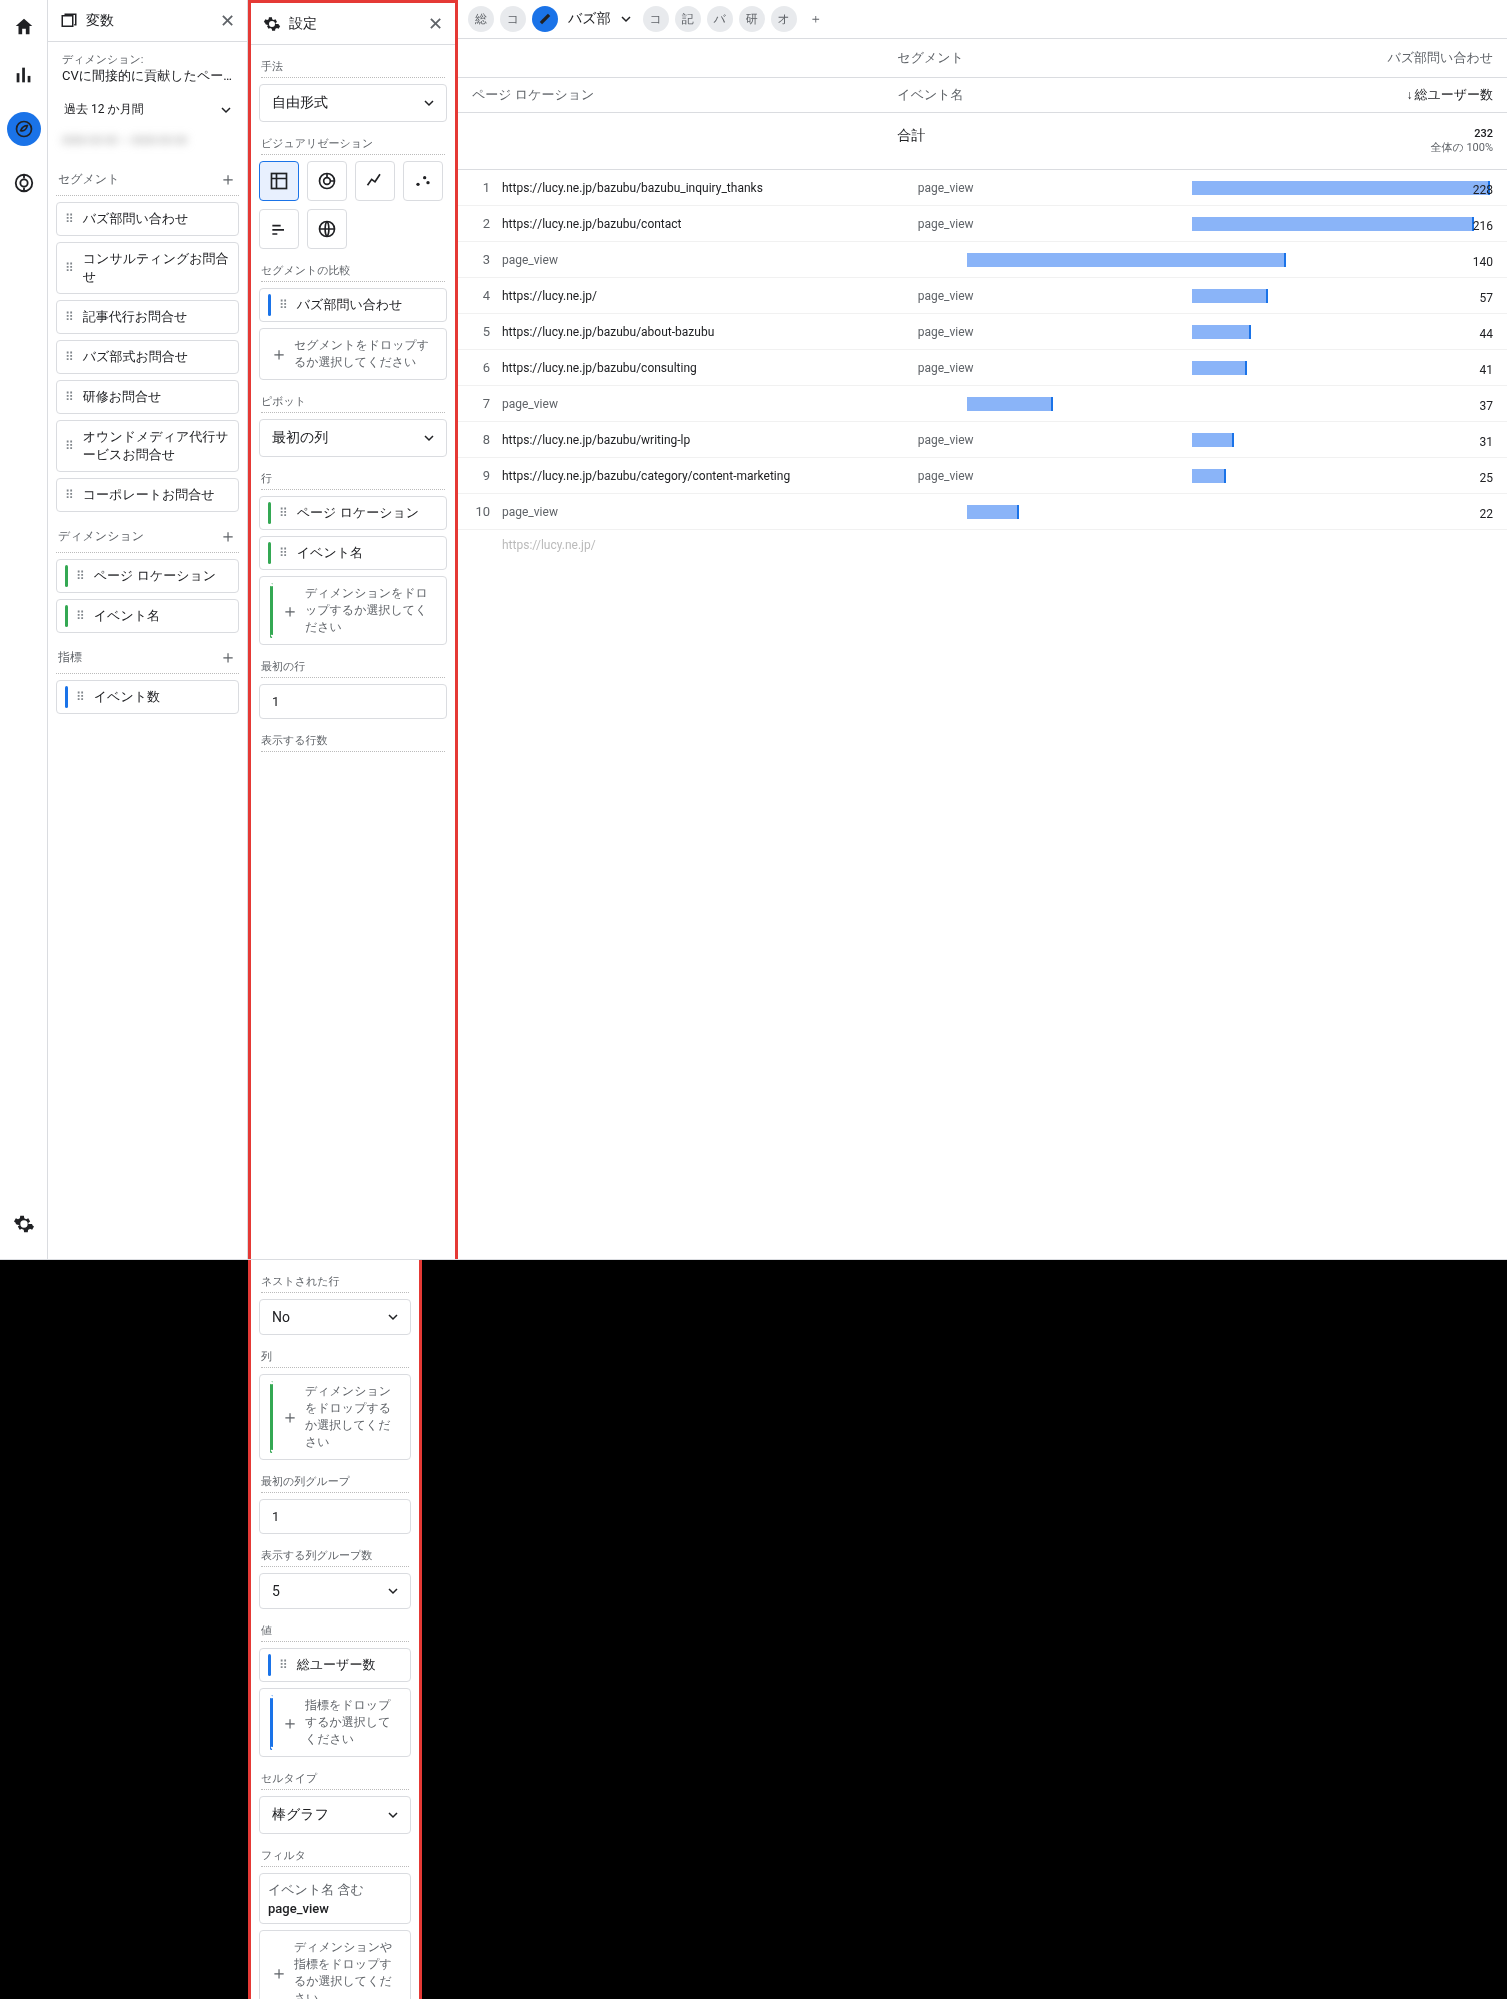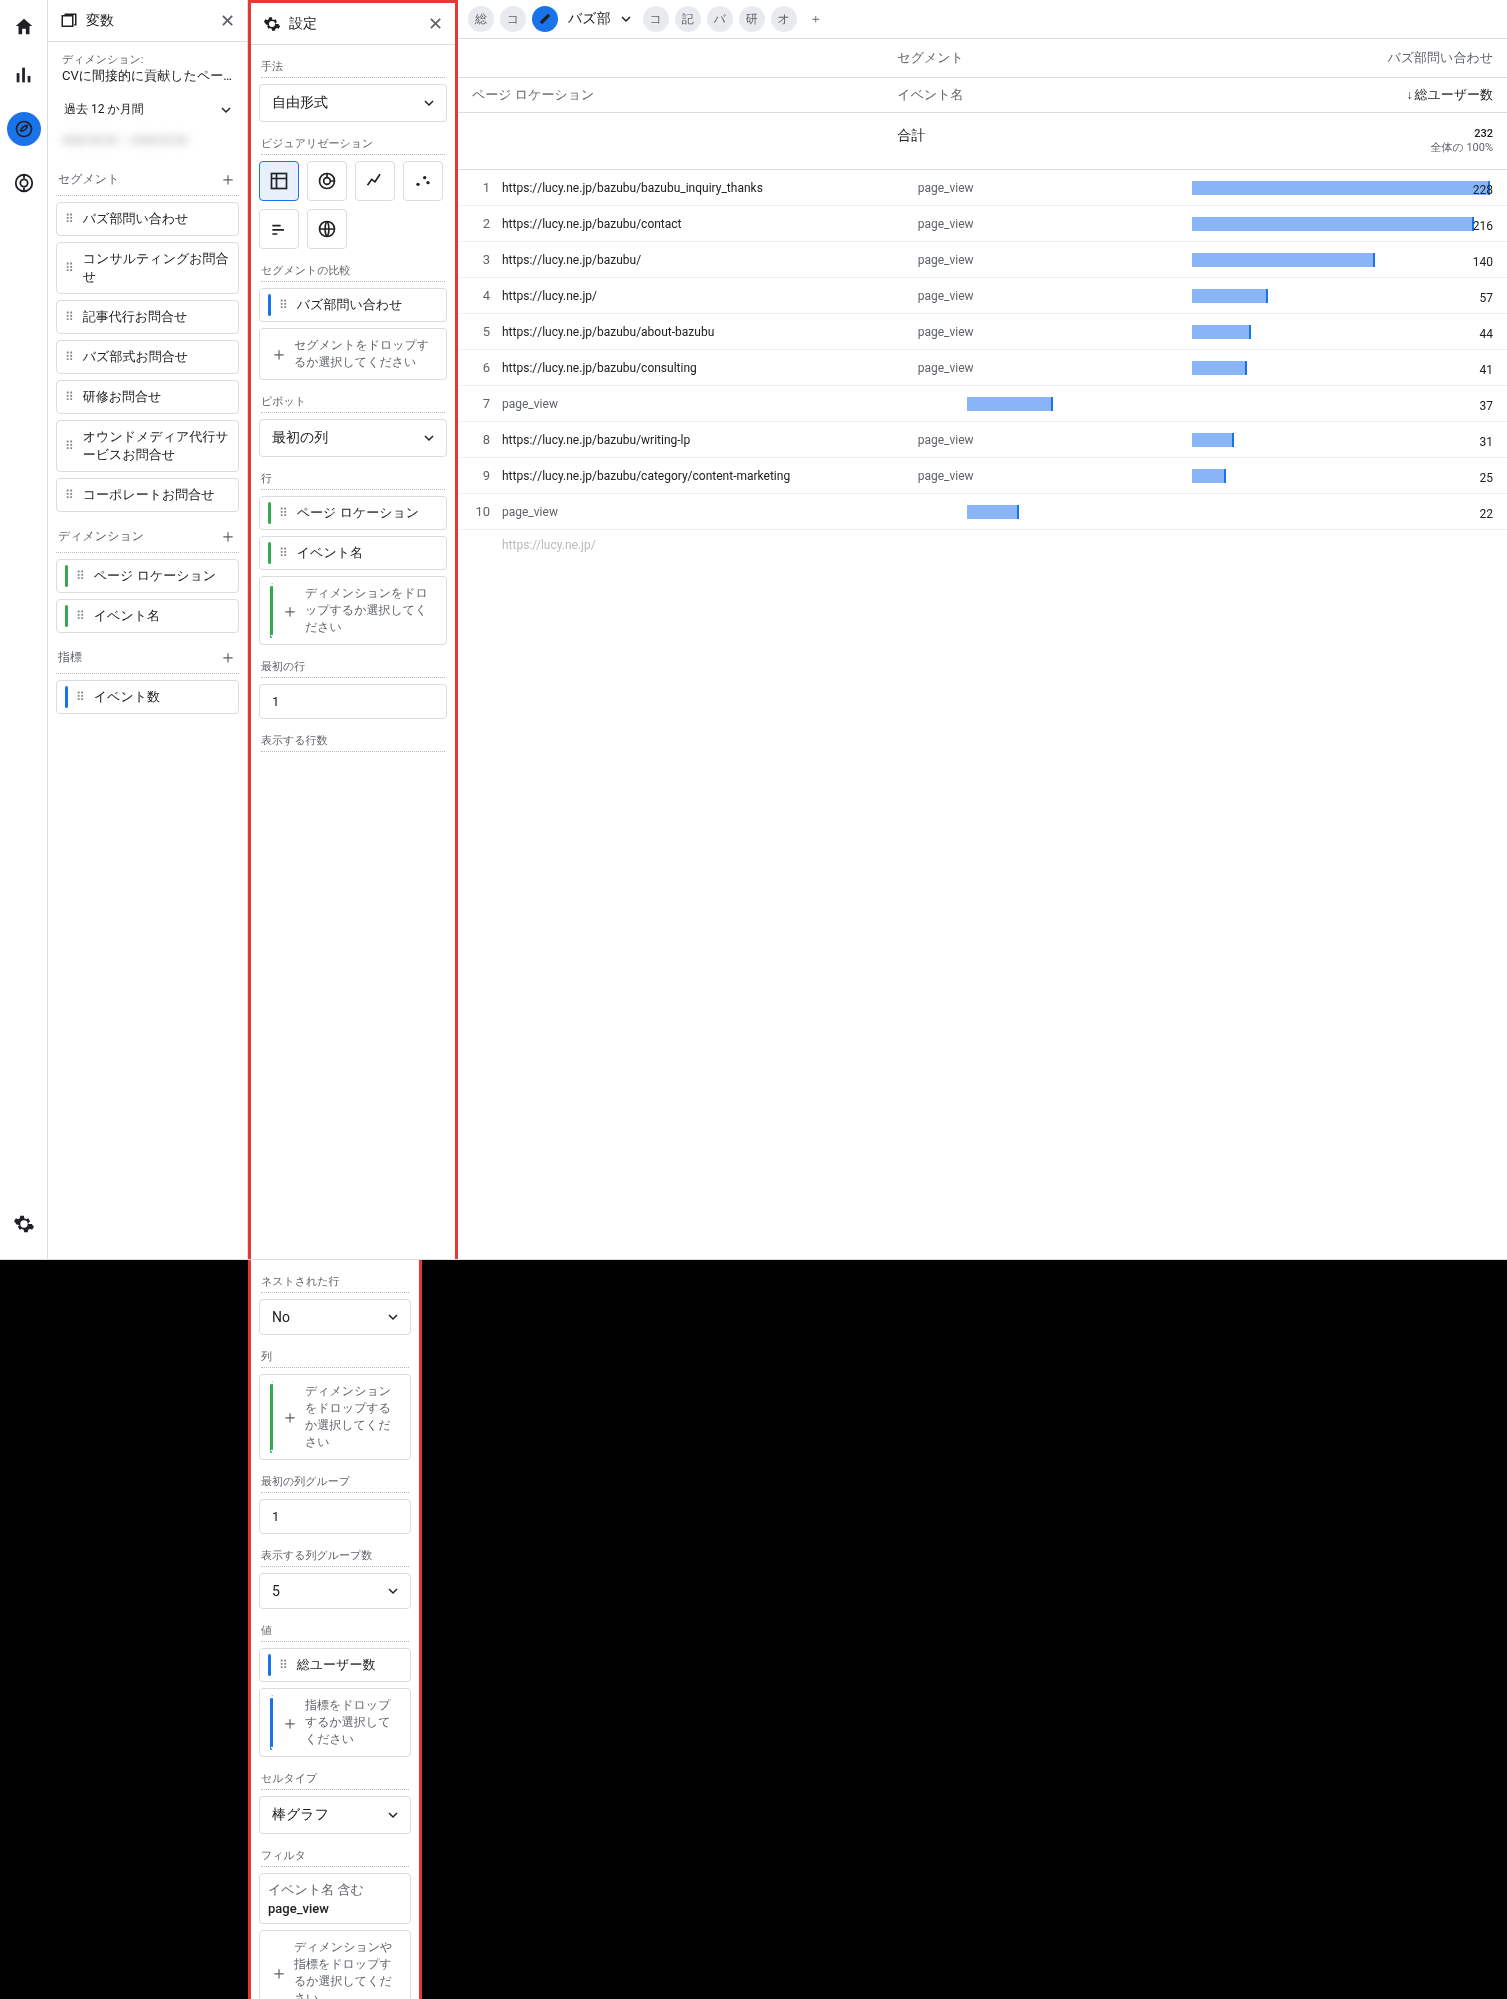--- a/index.html
+++ b/index.html
@@ -381,21 +381,20 @@
       <div class="valcell">
         <div class="barwrap">
           <div class="barfill" style="width:93.1%"></div>
           <div class="barline" style="left:93.1%"></div>
           <div class="barnum">216</div>
         </div>
       </div>
     </div>
         <div class="data-row">
       <div class="idx">3</div>
-      <div class="loc">https:/<wbr>/<wbr>lucy.ne.jp/<wbr>bazubu/<wbr></div>
       <div class="evt">page_view</div>
       <div class="valcell">
         <div class="barwrap">
           <div class="barfill" style="width:60.3%"></div>
           <div class="barline" style="left:60.3%"></div>
           <div class="barnum">140</div>
         </div>
       </div>
     </div>
         <div class="data-row">

